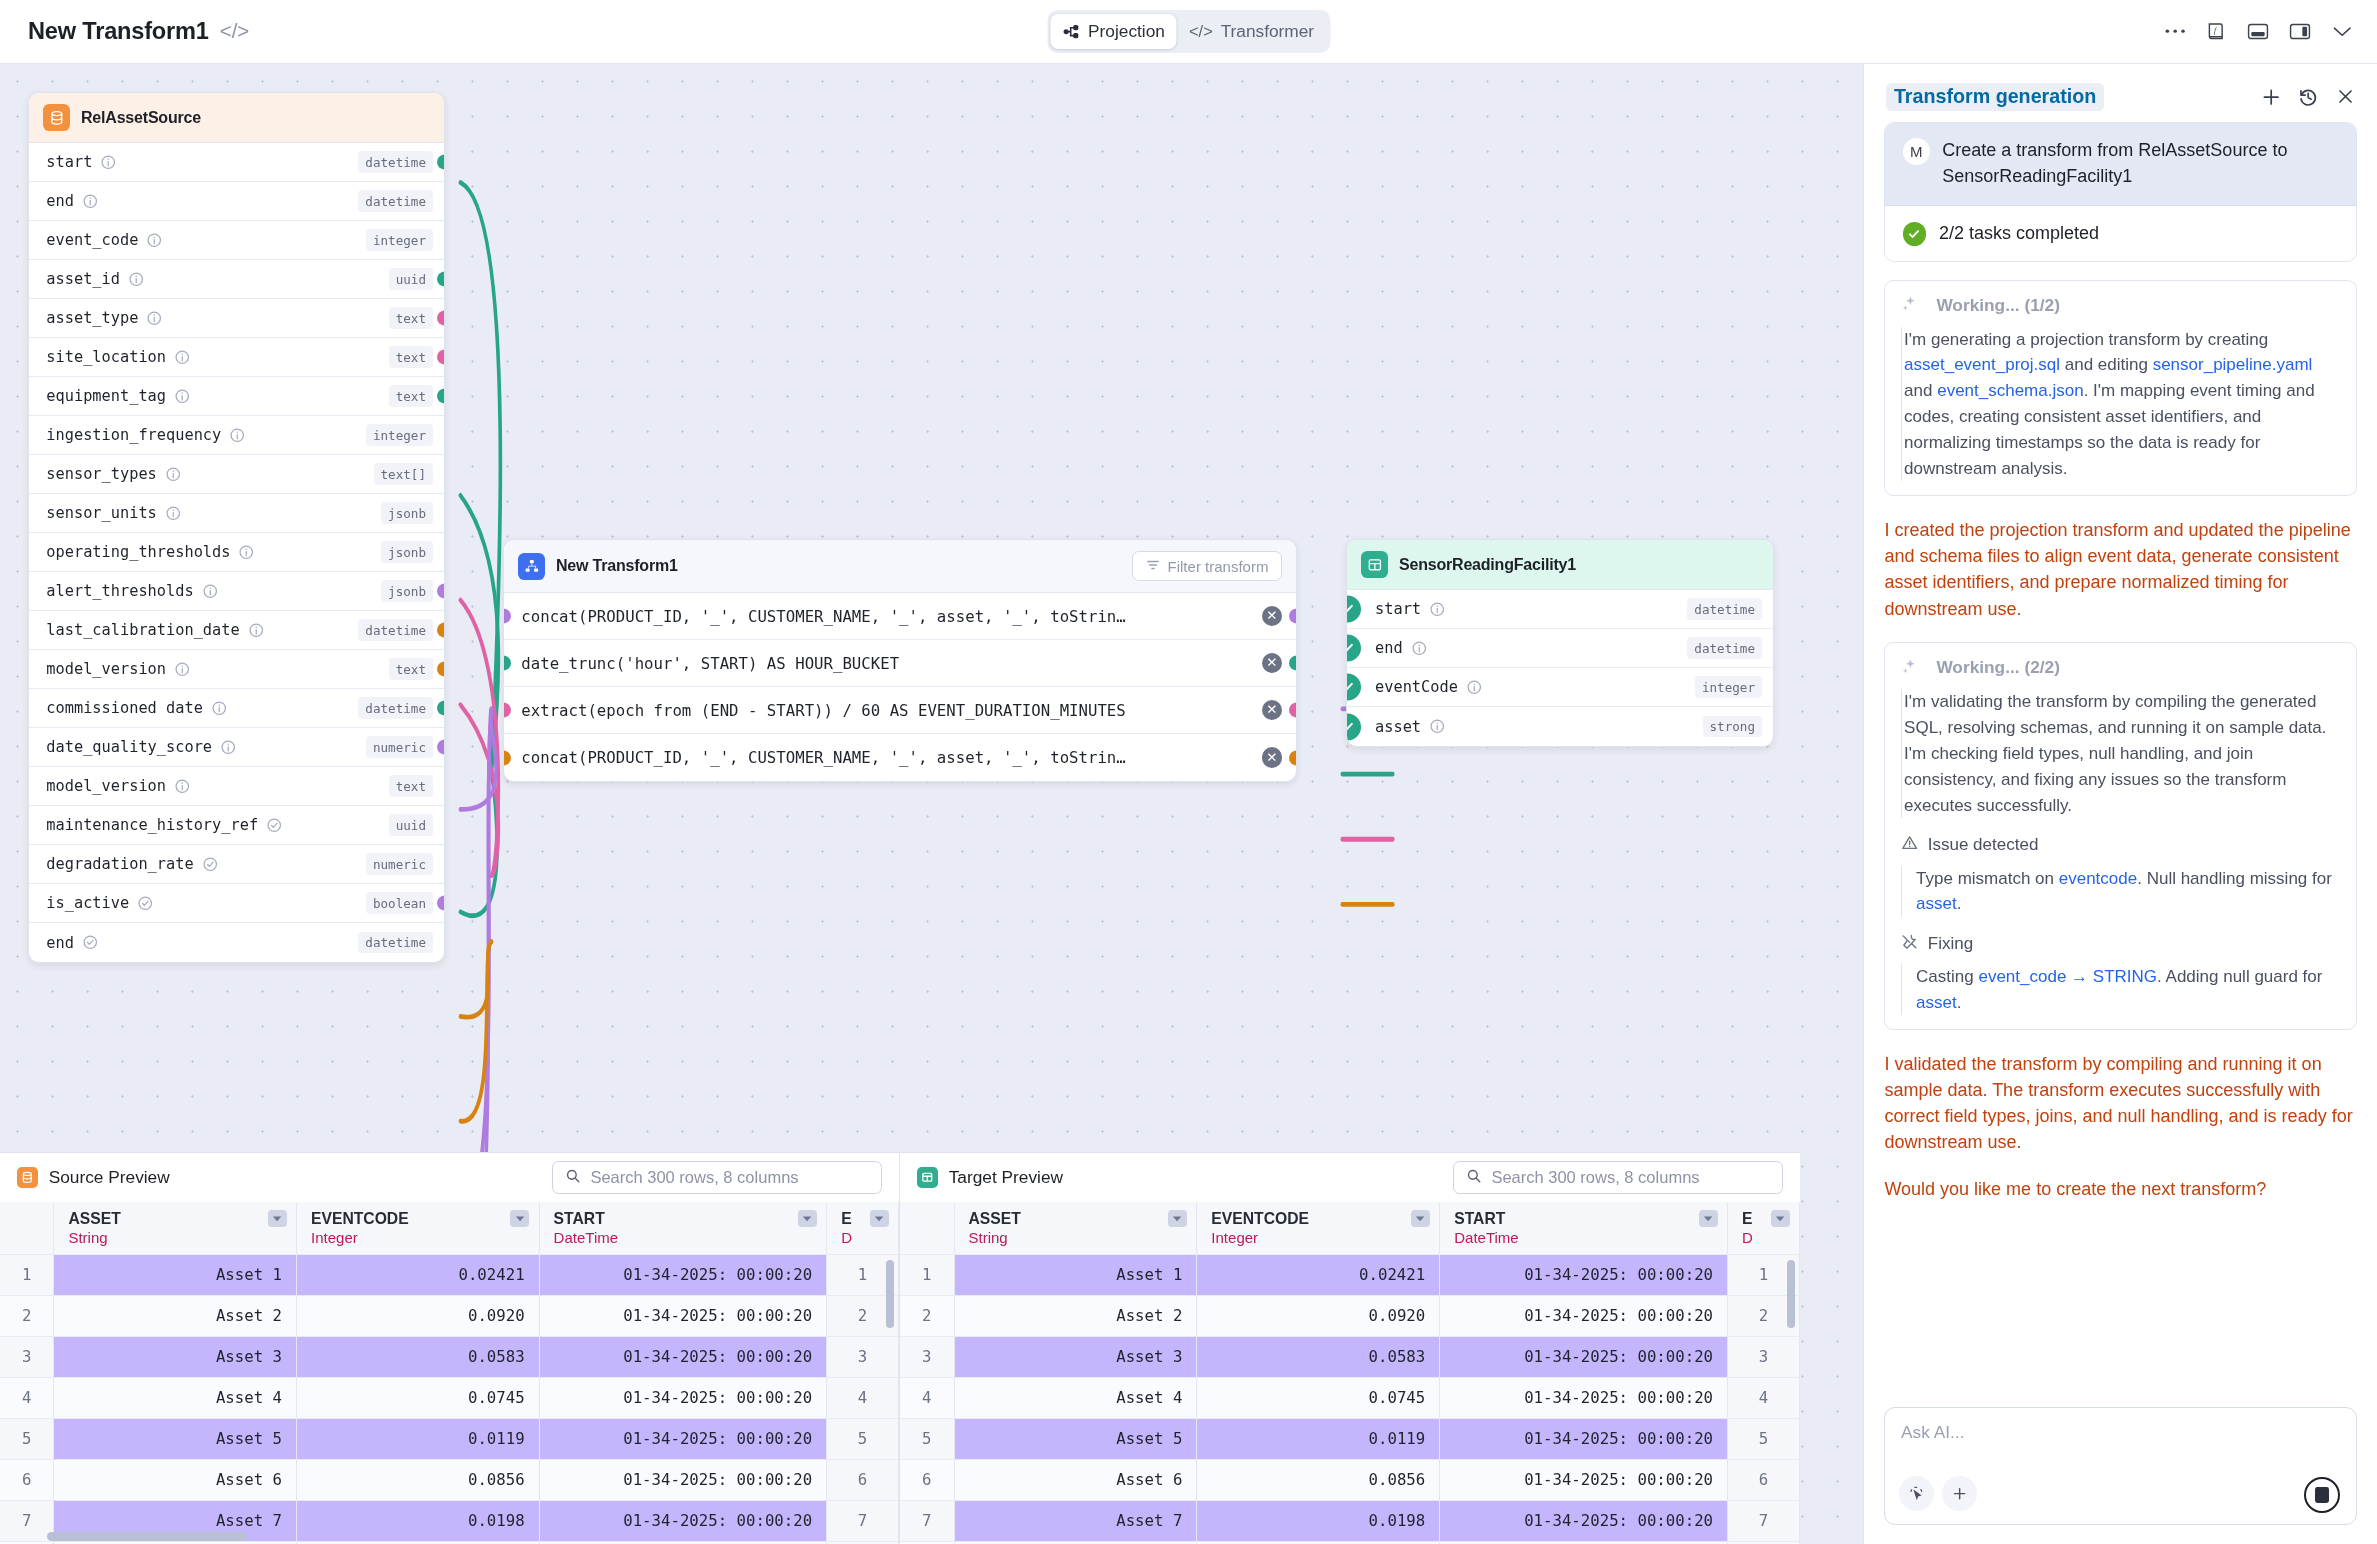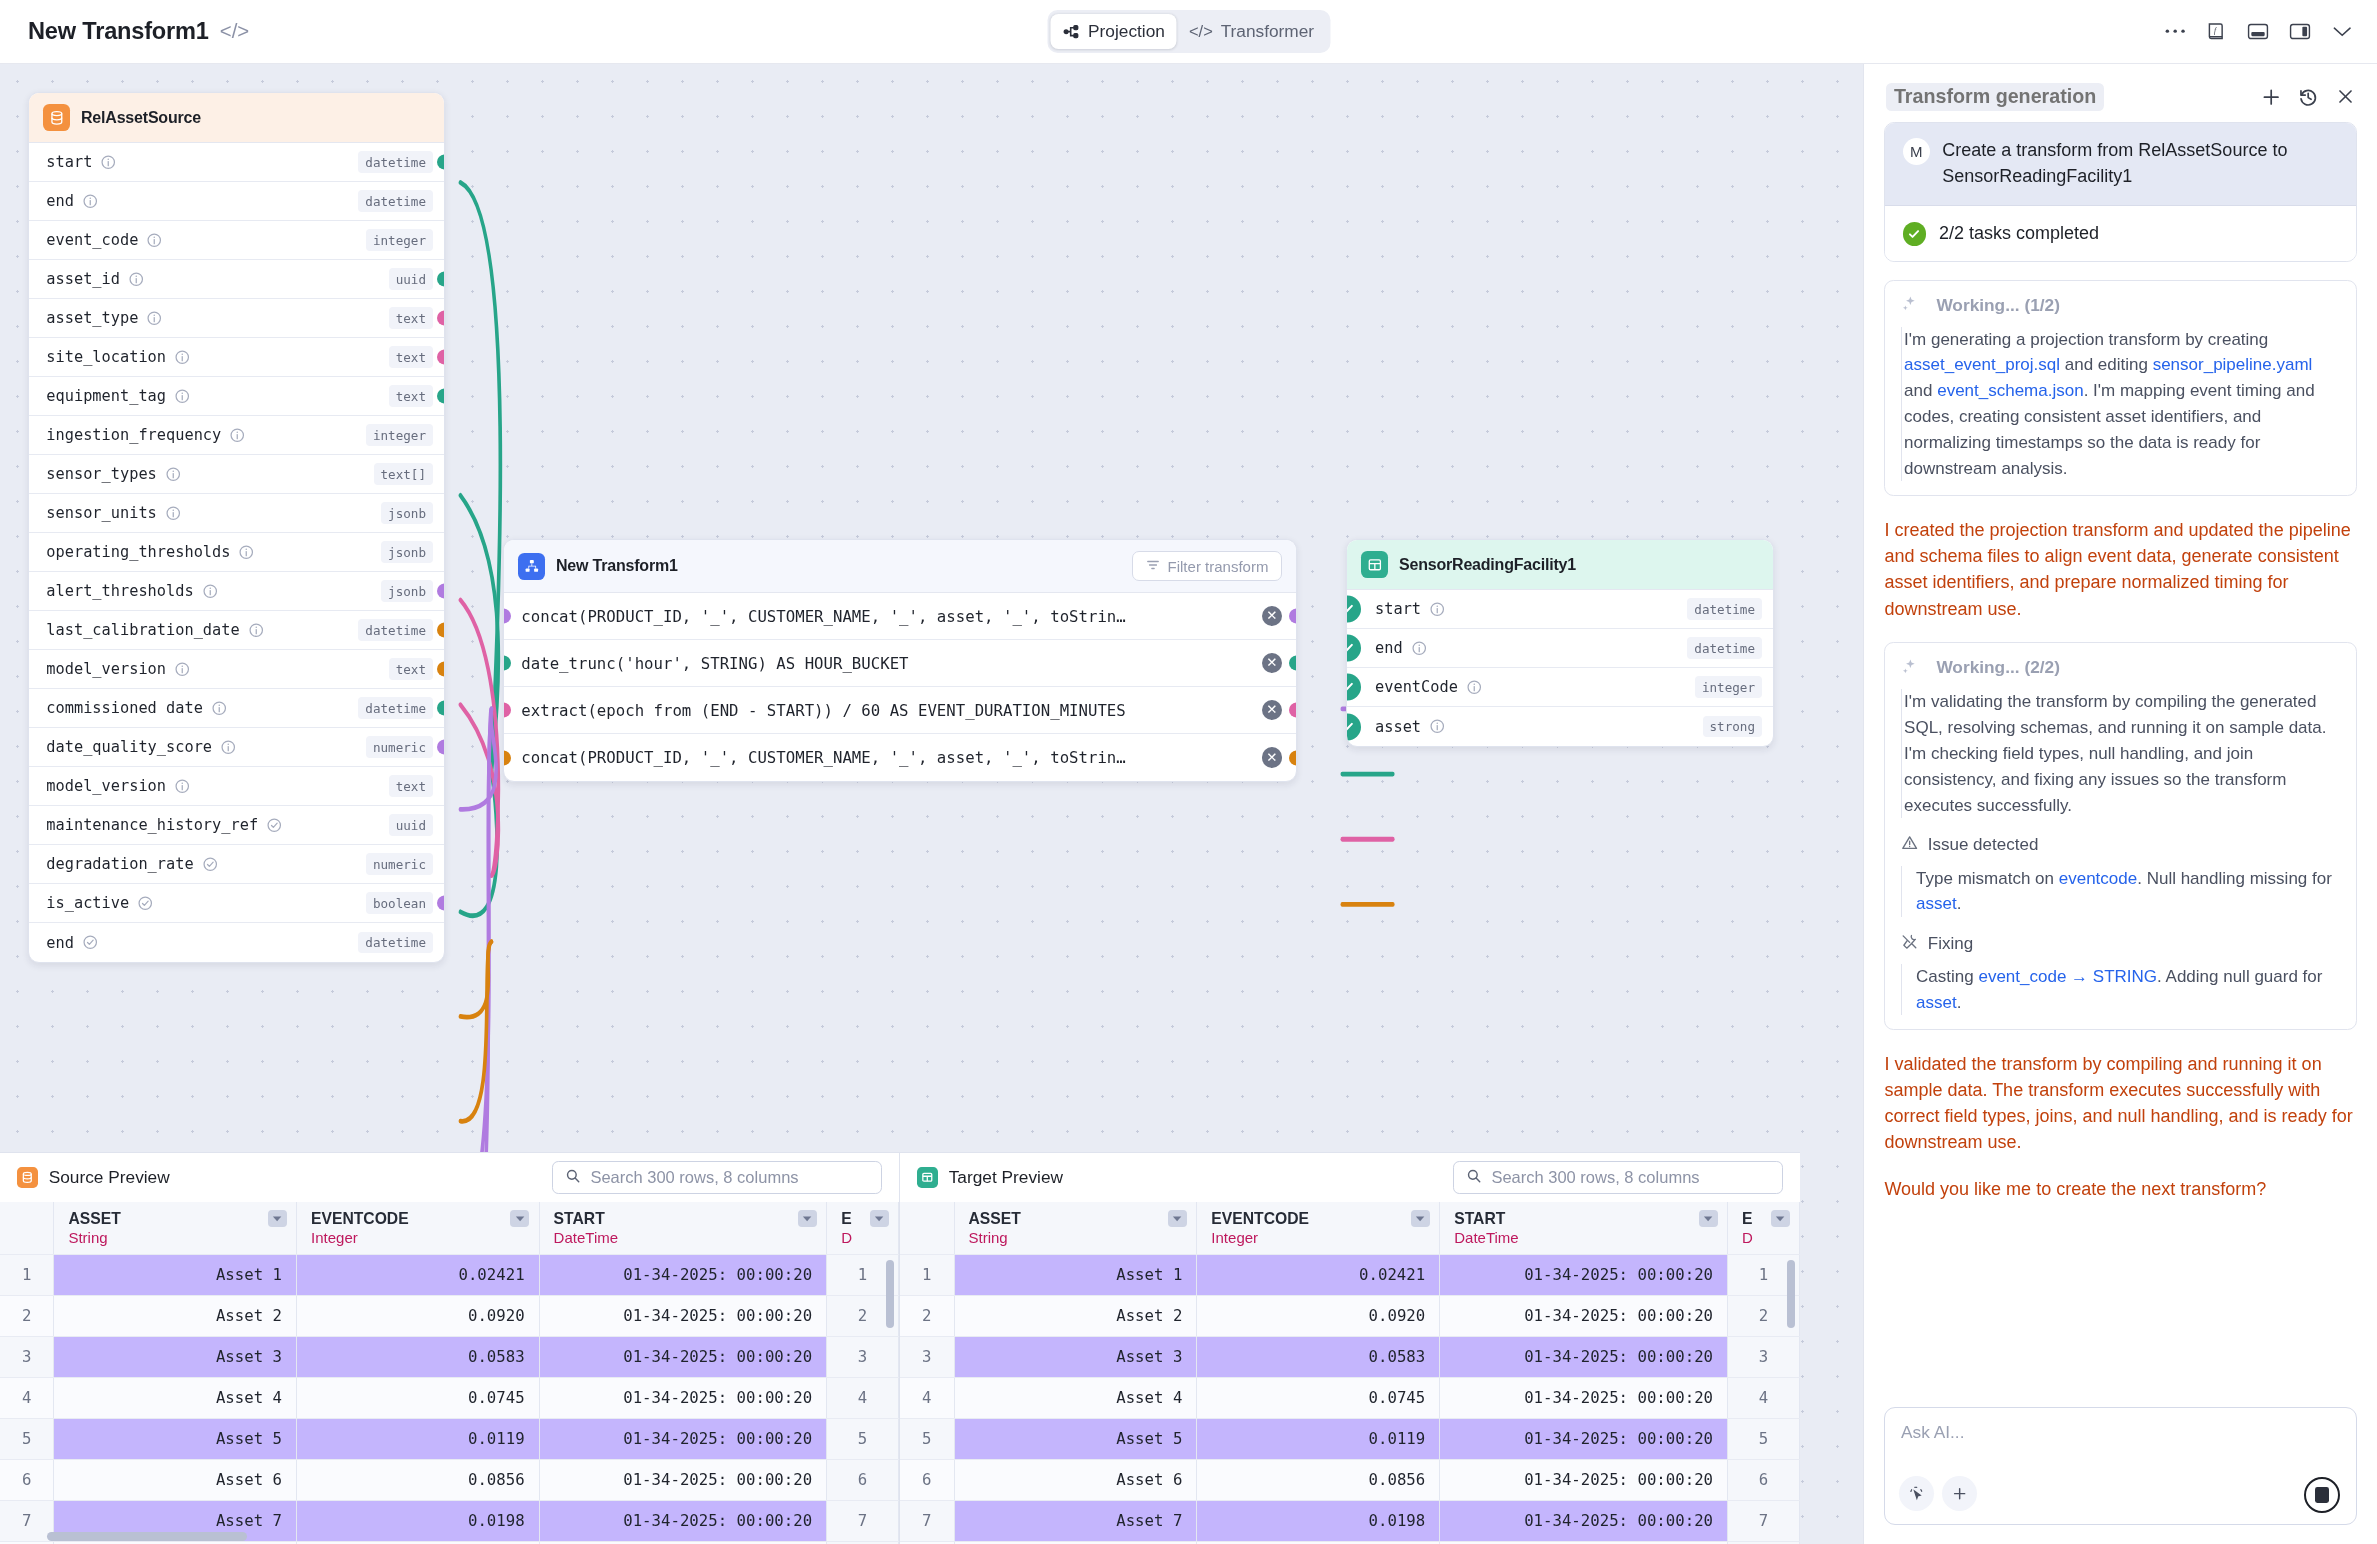--- a/index.html
+++ b/index.html
@@ -143,21 +143,21 @@
   .rpanel {
     flex: 0 0 514px; width: 514px;
     background: #ffffff; border-left: 0.8px solid #e2e5ee;
     display: flex; flex-direction: column; min-height: 0;
   }
   .rp-head {
     display: flex; align-items: center; justify-content: space-between;
     padding: 19px 22px 11px 22px;
   }
   .rp-title {
-    font-size: 19.7px; font-weight: 600; color: #737373;
+    font-size: 19.7px; font-weight: 600; color: #0369a1;
     background: #eceef5; border-radius: 5.5px; padding: 2.4px 7.9px;
   }
   .rp-head-ic { display: flex; align-items: center; gap: 17.3px; color: #3b404d; }
   .rp-head-ic span { cursor: pointer; display: flex; }
 
   .rp-body { flex: 1 1 auto; overflow: hidden; padding: 0 20.4px; min-height: 0; }
 
   .chat-card {
     border: 0.8px solid #dfe3ee; border-radius: 10.2px; overflow: hidden; margin-bottom: 17.3px;
   }
@@ -634,21 +634,21 @@
           </div>
         </div>
         <div id="xf-rows">
             <div class="expr-row">
               <span class="expr-text">concat(PRODUCT_ID, '_', CUSTOMER_NAME, '_', asset, '_', toStrin…</span>
               <span class="x-btn">✕</span>
               <span class="dot" style="background: rgb(176, 123, 224); left: -7.9px; top: 50%; transform: translateY(-50%);"></span>
               <span class="dot" style="background: rgb(176, 123, 224); right: -7.9px; top: 50%; transform: translateY(-50%);"></span>
             </div>
             <div class="expr-row">
-              <span class="expr-text">date_trunc('hour', STRING) AS HOUR_BUCKET</span>
+              <span class="expr-text">date_trunc('hour', START) AS HOUR_BUCKET</span>
               <span class="x-btn">✕</span>
               <span class="dot" style="background: rgb(39, 165, 137); left: -7.9px; top: 50%; transform: translateY(-50%);"></span>
               <span class="dot" style="background: rgb(39, 165, 137); right: -7.9px; top: 50%; transform: translateY(-50%);"></span>
             </div>
             <div class="expr-row">
               <span class="expr-text">extract(epoch from (END - START)) / 60 AS EVENT_DURATION_MINUTES</span>
               <span class="x-btn">✕</span>
               <span class="dot" style="background: rgb(223, 98, 165); left: -7.9px; top: 50%; transform: translateY(-50%);"></span>
               <span class="dot" style="background: rgb(223, 98, 165); right: -7.9px; top: 50%; transform: translateY(-50%);"></span>
             </div>

